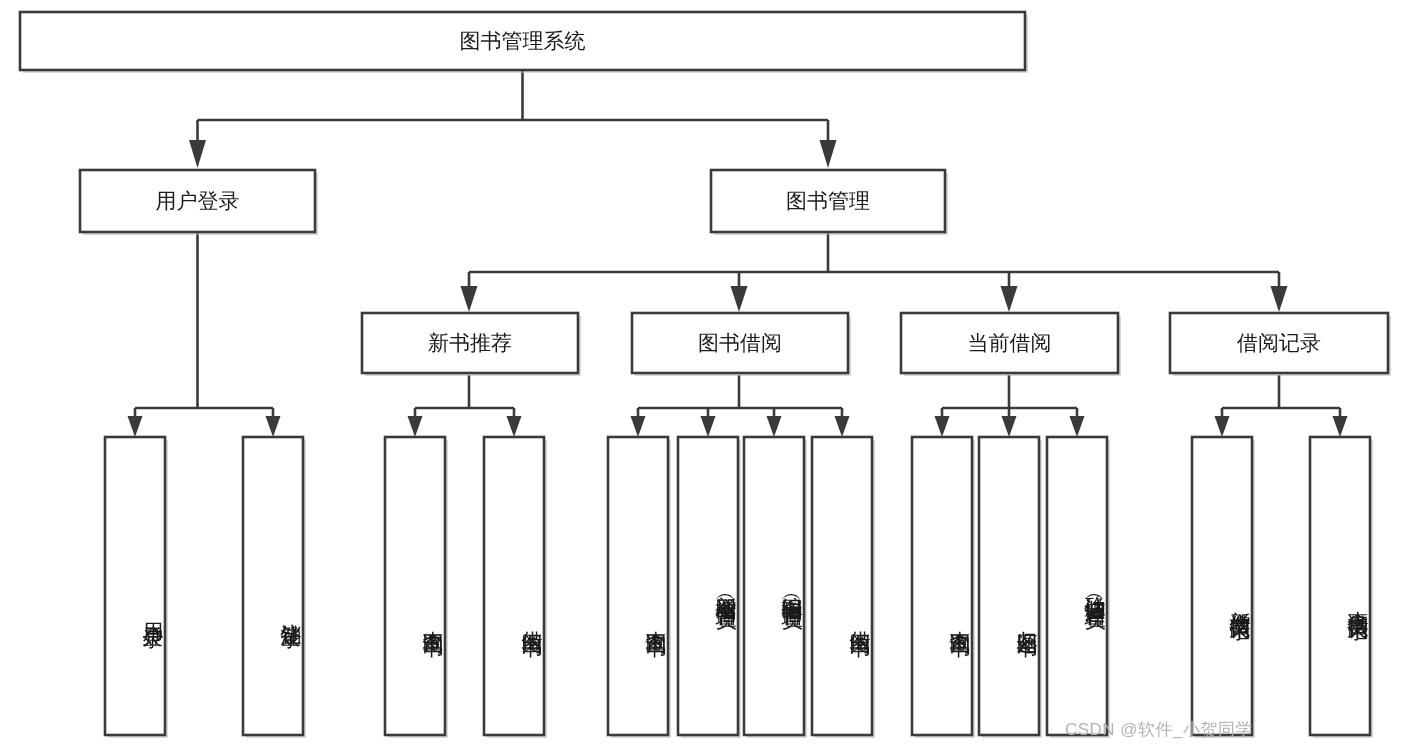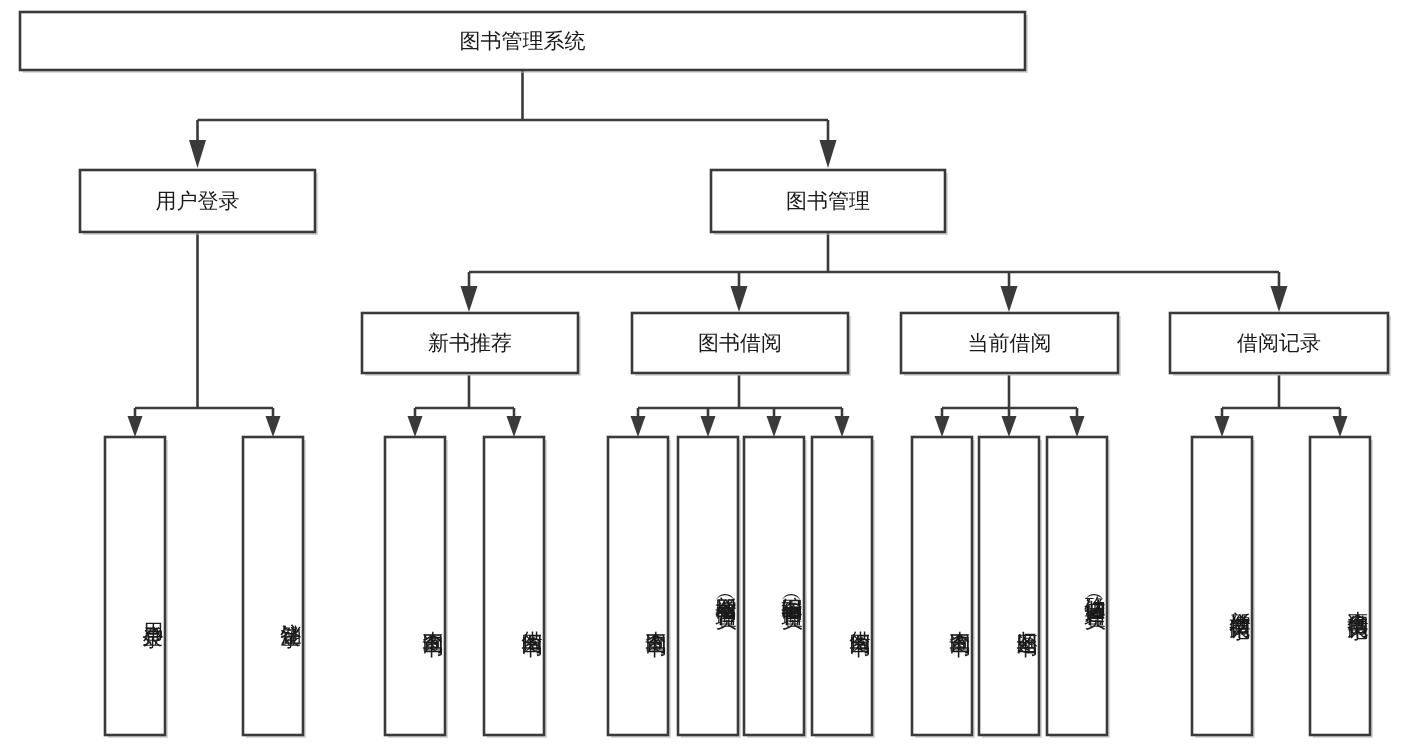--- a/index.html
+++ b/index.html
@@ -265,14 +265,15 @@
   <div class="vert-label" style="left:744px; top:445px; width:60px; height:285px;">编辑图书（管理员）</div>
   <div class="vert-label" style="left:812px; top:505px; width:60px; height:225px;">借阅图书</div>
 
   <div class="vert-label" style="left:912px; top:505px; width:60px; height:225px;">查询图书</div>
   <div class="vert-label" style="left:979px; top:505px; width:60px; height:225px;">归还图书</div>
   <div class="vert-label" style="left:1047px; top:445px; width:60px; height:285px;">确认归还（管理员）</div>
 
   <div class="vert-label" style="left:1192px; top:470px; width:60px; height:260px;">新增借阅记录</div>
   <div class="vert-label" style="left:1310px; top:470px; width:60px; height:260px;">查询借阅记录</div>
 
+  <div class="watermark">CSDN @软件_小贺同学</div>
 
 </div>
 
 </body></html>

